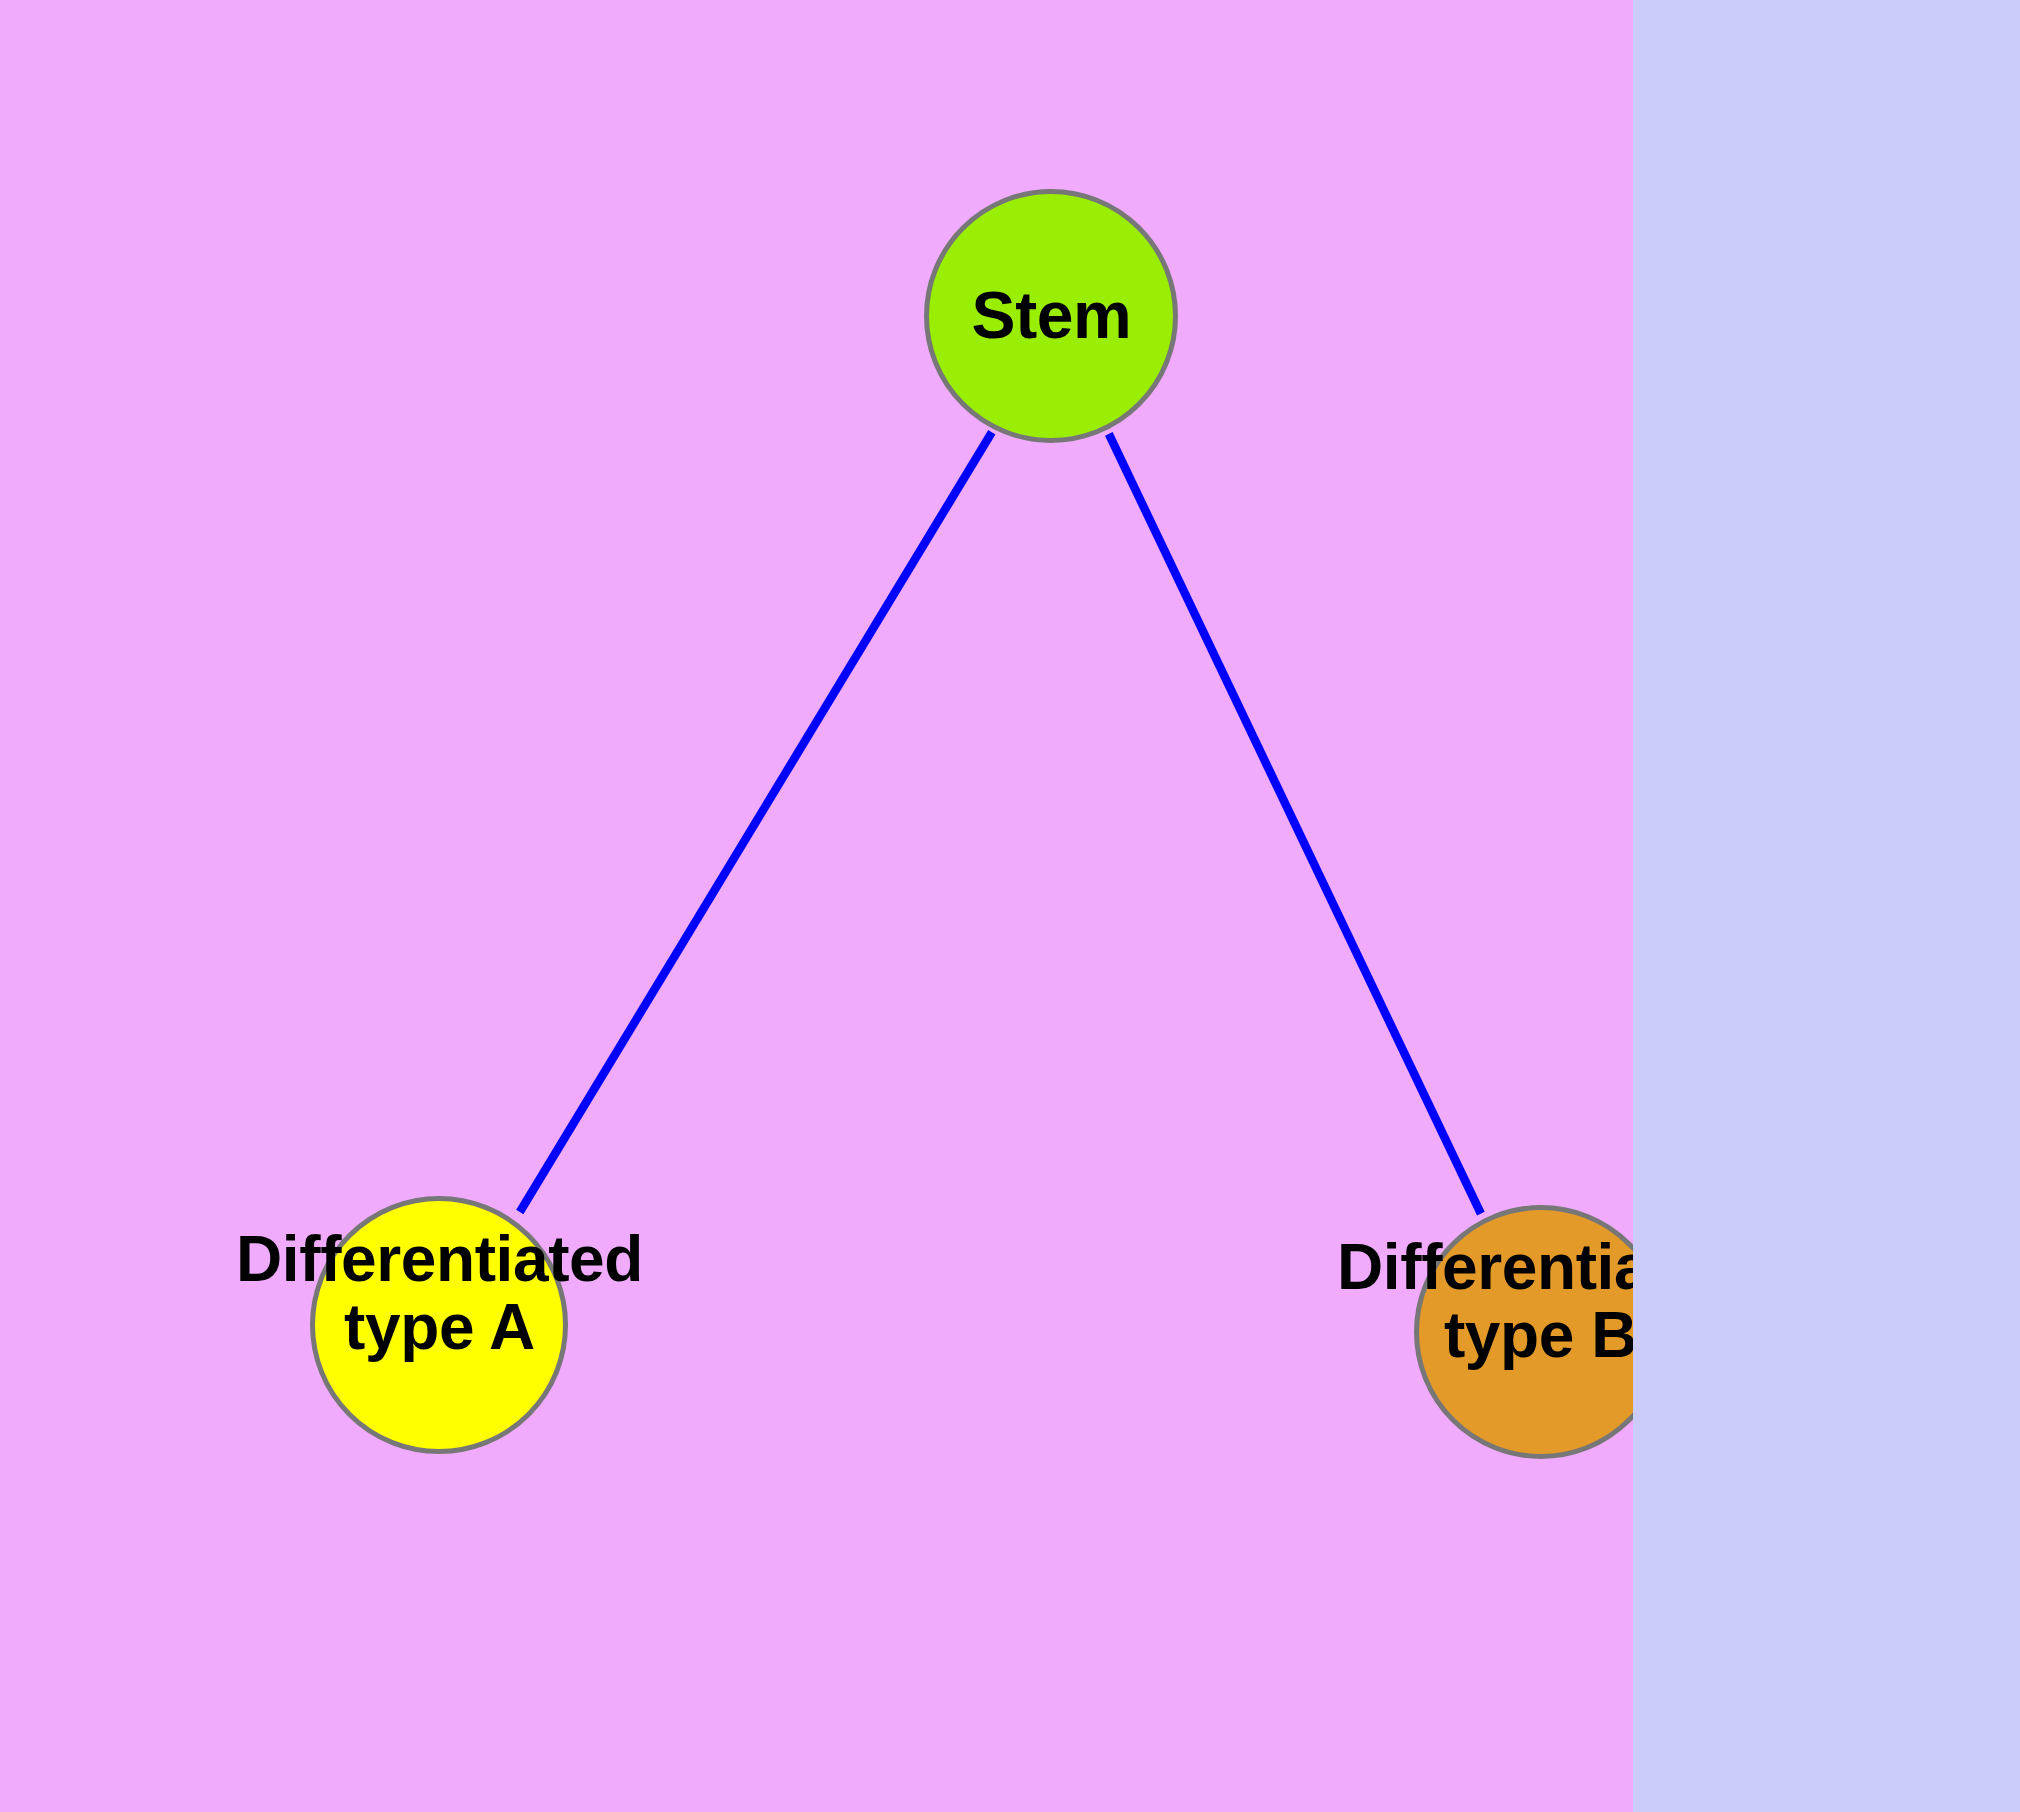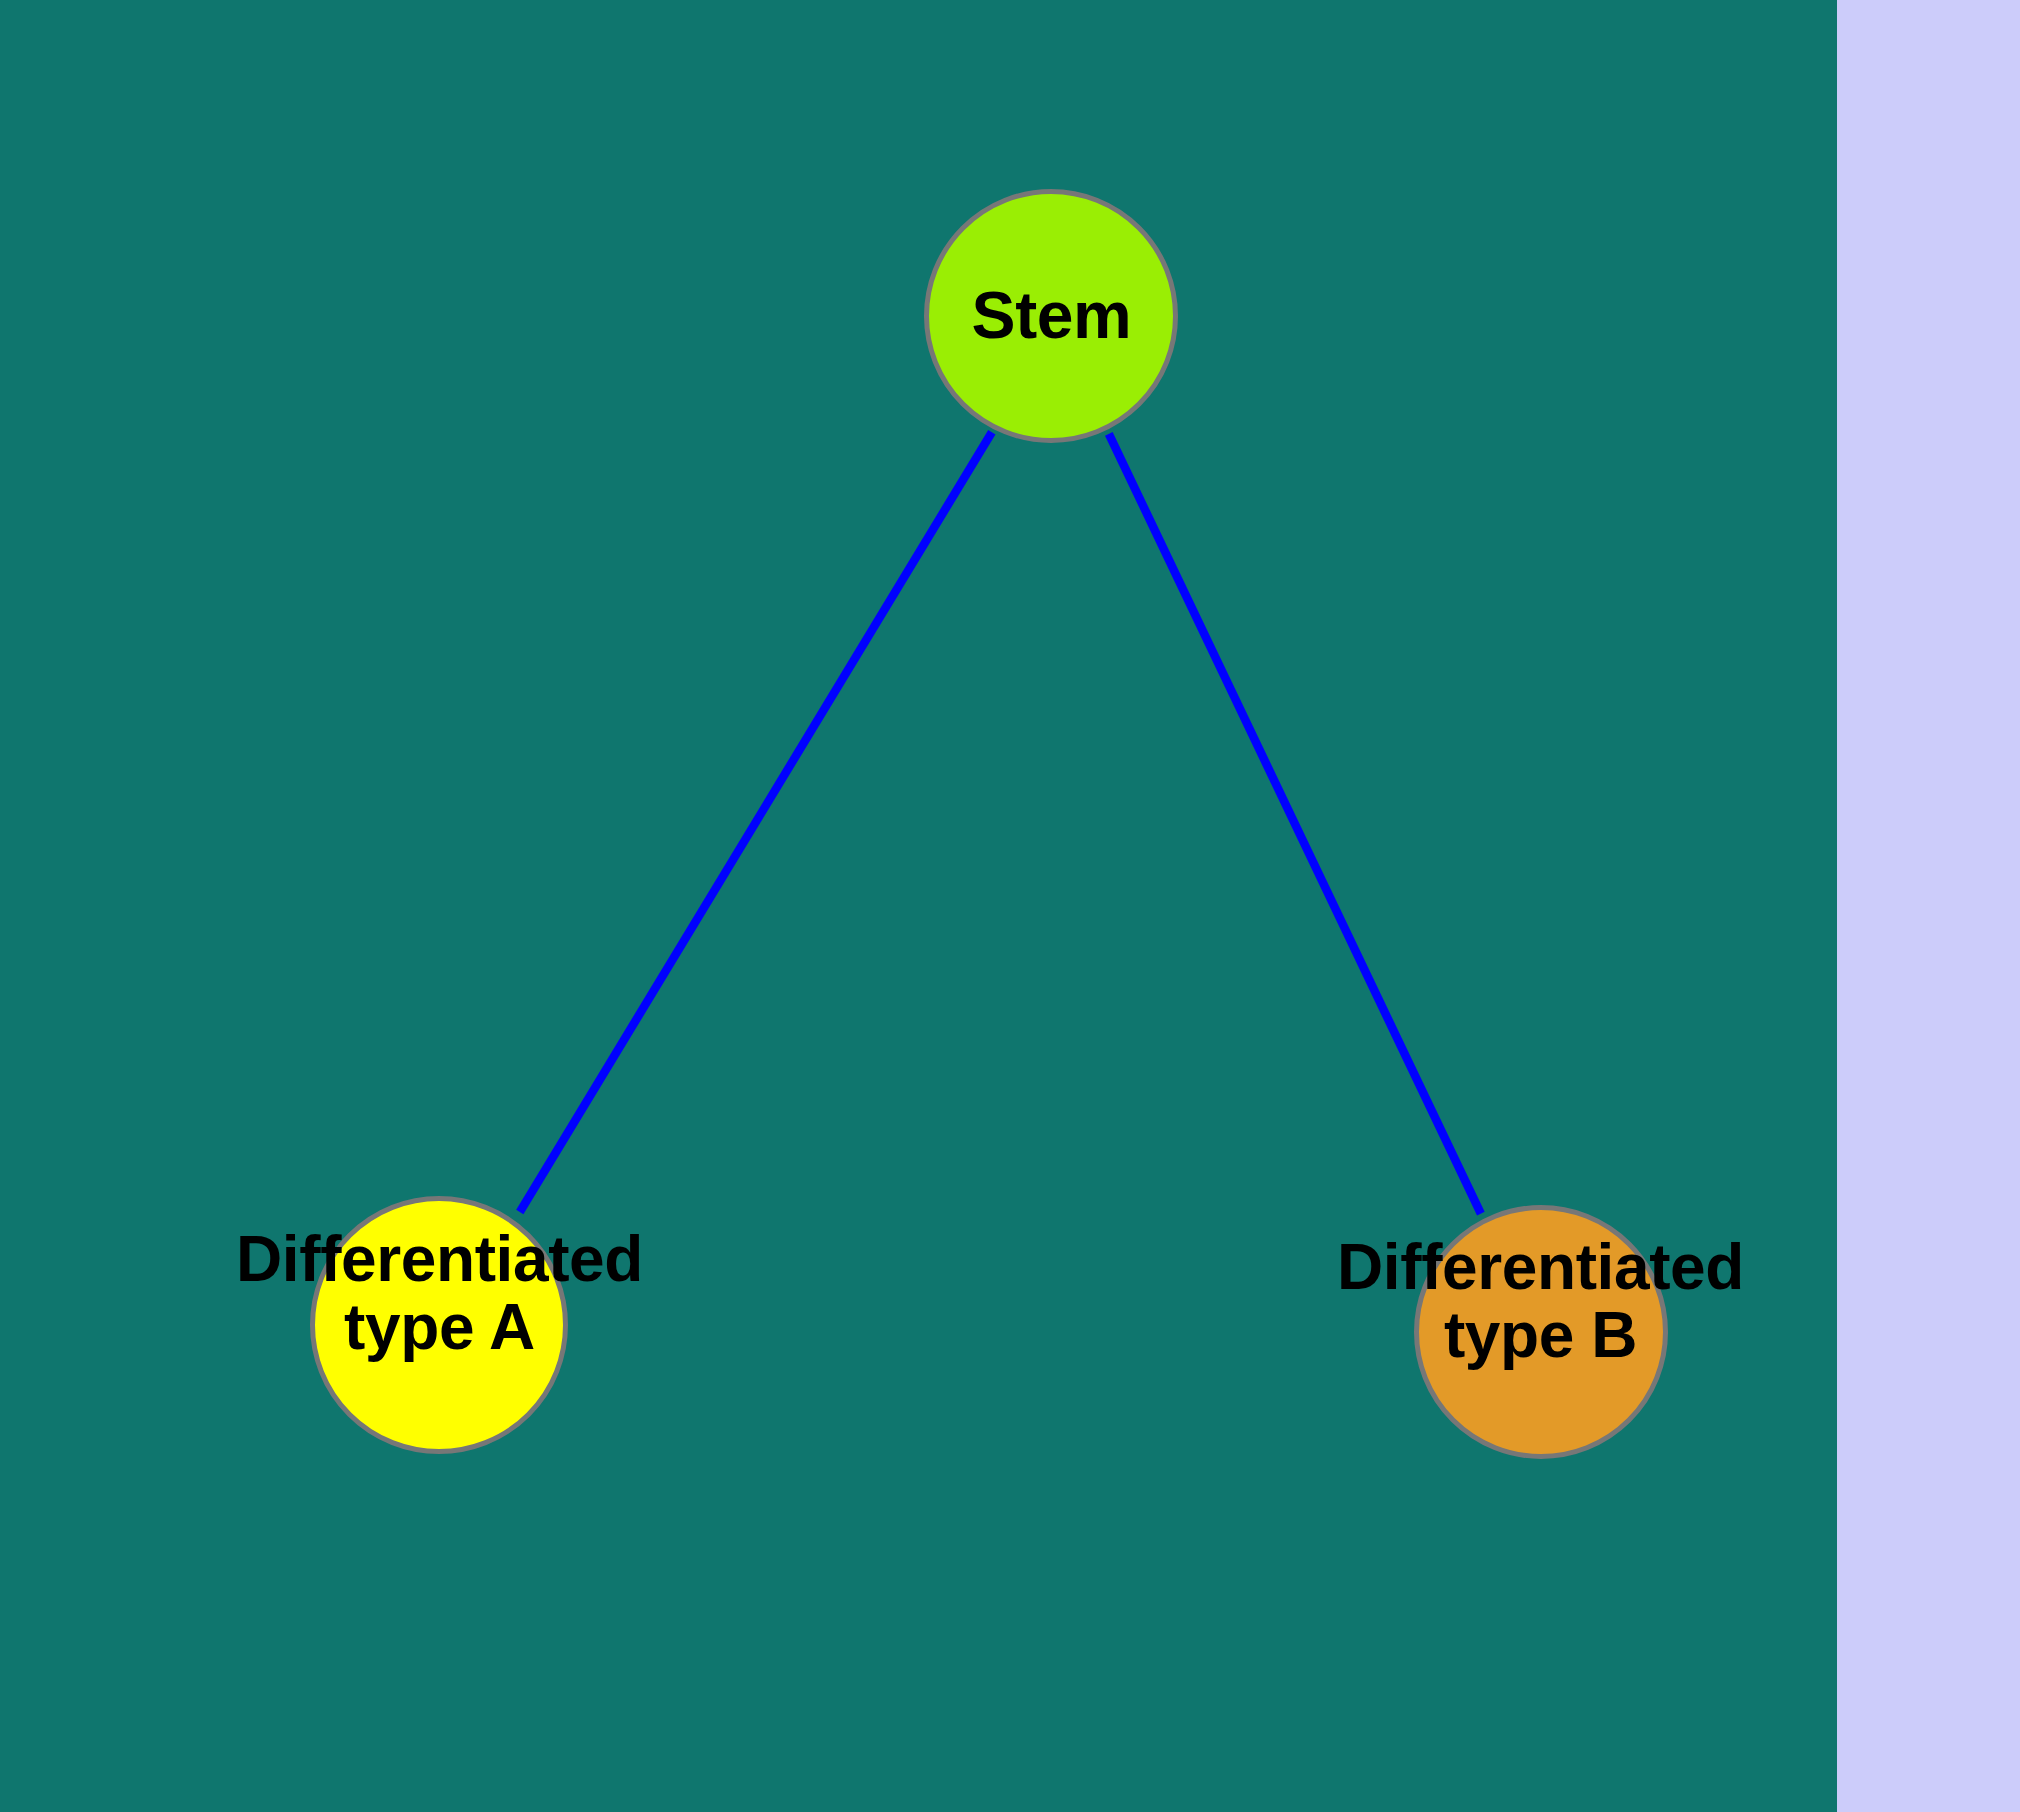--- a/index.html
+++ b/index.html
@@ -5,23 +5,23 @@
   html, body {
     margin: 0;
     padding: 0;
     background: #ccccfa;
   }
   body {
     font-family: "Liberation Sans", sans-serif;
   }
   #canvas {
     position: relative;
-    width: 1837px;
+    width: 1633px;
     height: 1812px;
-    background: #0f766e;
+    background: #f0abfc;
     overflow: hidden;
   }
   #edge-layer {
     position: absolute;
     left: 0;
     top: 0;
     width: 2021px;
     height: 1812px;
   }
   .node {

